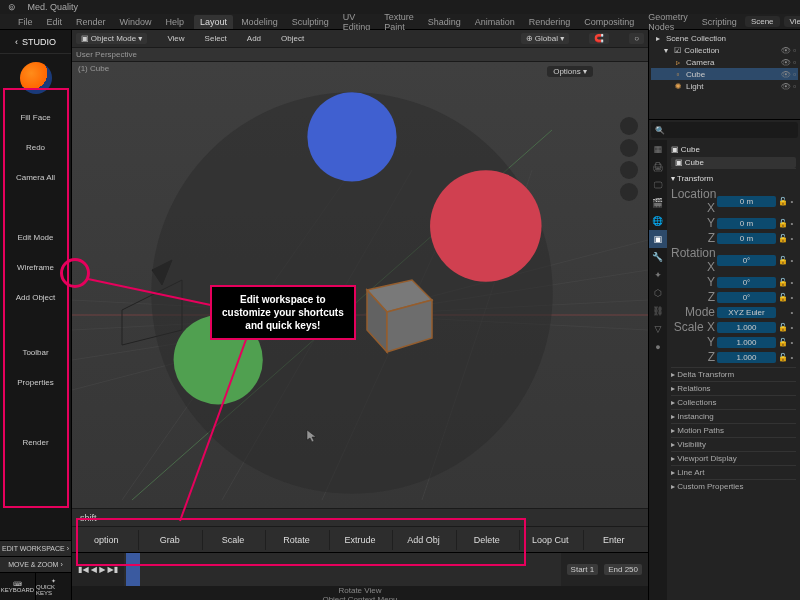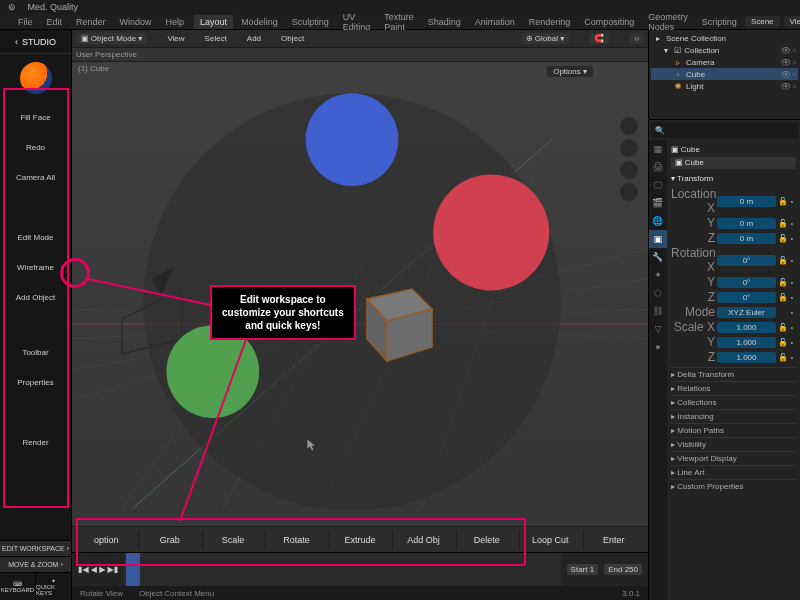--- a/index.html
+++ b/index.html
@@ -48,21 +48,21 @@
 
 .shift-row { height: 18px; background: #2d2d2d; display: flex; align-items: center; padding: 0 8px; font-size: 9px; border-top: 1px solid #1a1a1a; }
 .key-row { height: 26px; background: #2d2d2d; display: flex; align-items: center; padding: 0 4px; gap: 2px; font-size: 9px; border-top: 1px solid #1a1a1a; }
 .key-row .key { flex: 1; height: 20px; display: flex; align-items: center; justify-content: center; color: #ddd; border-left: 1px solid #1f1f1f; }
 .key-row .key:first-child { border-left: none; }
 
 
 .timeline { height: 34px; background: #232323; display: flex; align-items: center; font-size: 8px; padding: 0 6px; gap: 6px; border-top: 1px solid #000; }
 .timeline .ticks { flex: 1; height: 100%; position: relative; background: #2a2a2a; }
 .timeline .frame { background: #3a3a3a; padding: 1px 4px; border-radius: 2px; }
-.statusbar { height: 14px; background: #1a1a1a; display: flex; align-items: center; padding: 0 8px; gap: 16px; font-size: 8px; color: #888; }
+.statusbar { height: 14px; background: #1a1a1a; display: flex; align-items: center; padding: 0 8px; font-size: 8px; color: #888; flex-direction: column; }
 
 
 .right-panel { width: 152px; background: #232323; display: flex; flex-direction: column; border-left: 1px solid #000; font-size: 8px; }
 .outliner { height: 90px; border-bottom: 1px solid #000; padding: 2px; }
 .outliner .row { display: flex; align-items: center; padding: 1px 2px; gap: 3px; }
 .outliner .row.sel { background: #2d4a6a; }
 .outliner .icon { width: 10px; height: 10px; display: inline-flex; align-items: center; justify-content: center; font-size: 8px; }
 .outliner .eye { margin-left: auto; color: #888; display: flex; gap: 2px; }
 .search-row { height: 16px; background: #1a1a1a; margin: 2px; border-radius: 3px; display:flex; align-items:center; padding:0 4px; color:#666; }
 
@@ -208,20 +208,23 @@
           <circle cx="20" cy="6" r="4" fill="#4060d0"></circle>
       </svg>
       <div class="view-icons">
         <div></div>
         <div></div>
         <div></div>
         <div></div>
       </div>
     </div>
 
+    <div class="shift-row">
+      <span>shift</span>
+    </div>
 
     <div class="key-row">
       <div class="key">option</div>
       <div class="key">Grab</div>
       <div class="key">Scale</div>
       <div class="key">Rotate</div>
       <div class="key">Extrude</div>
       <div class="key">Add Obj</div>
       <div class="key">Delete</div>
       <div class="key">Loop Cut</div>

